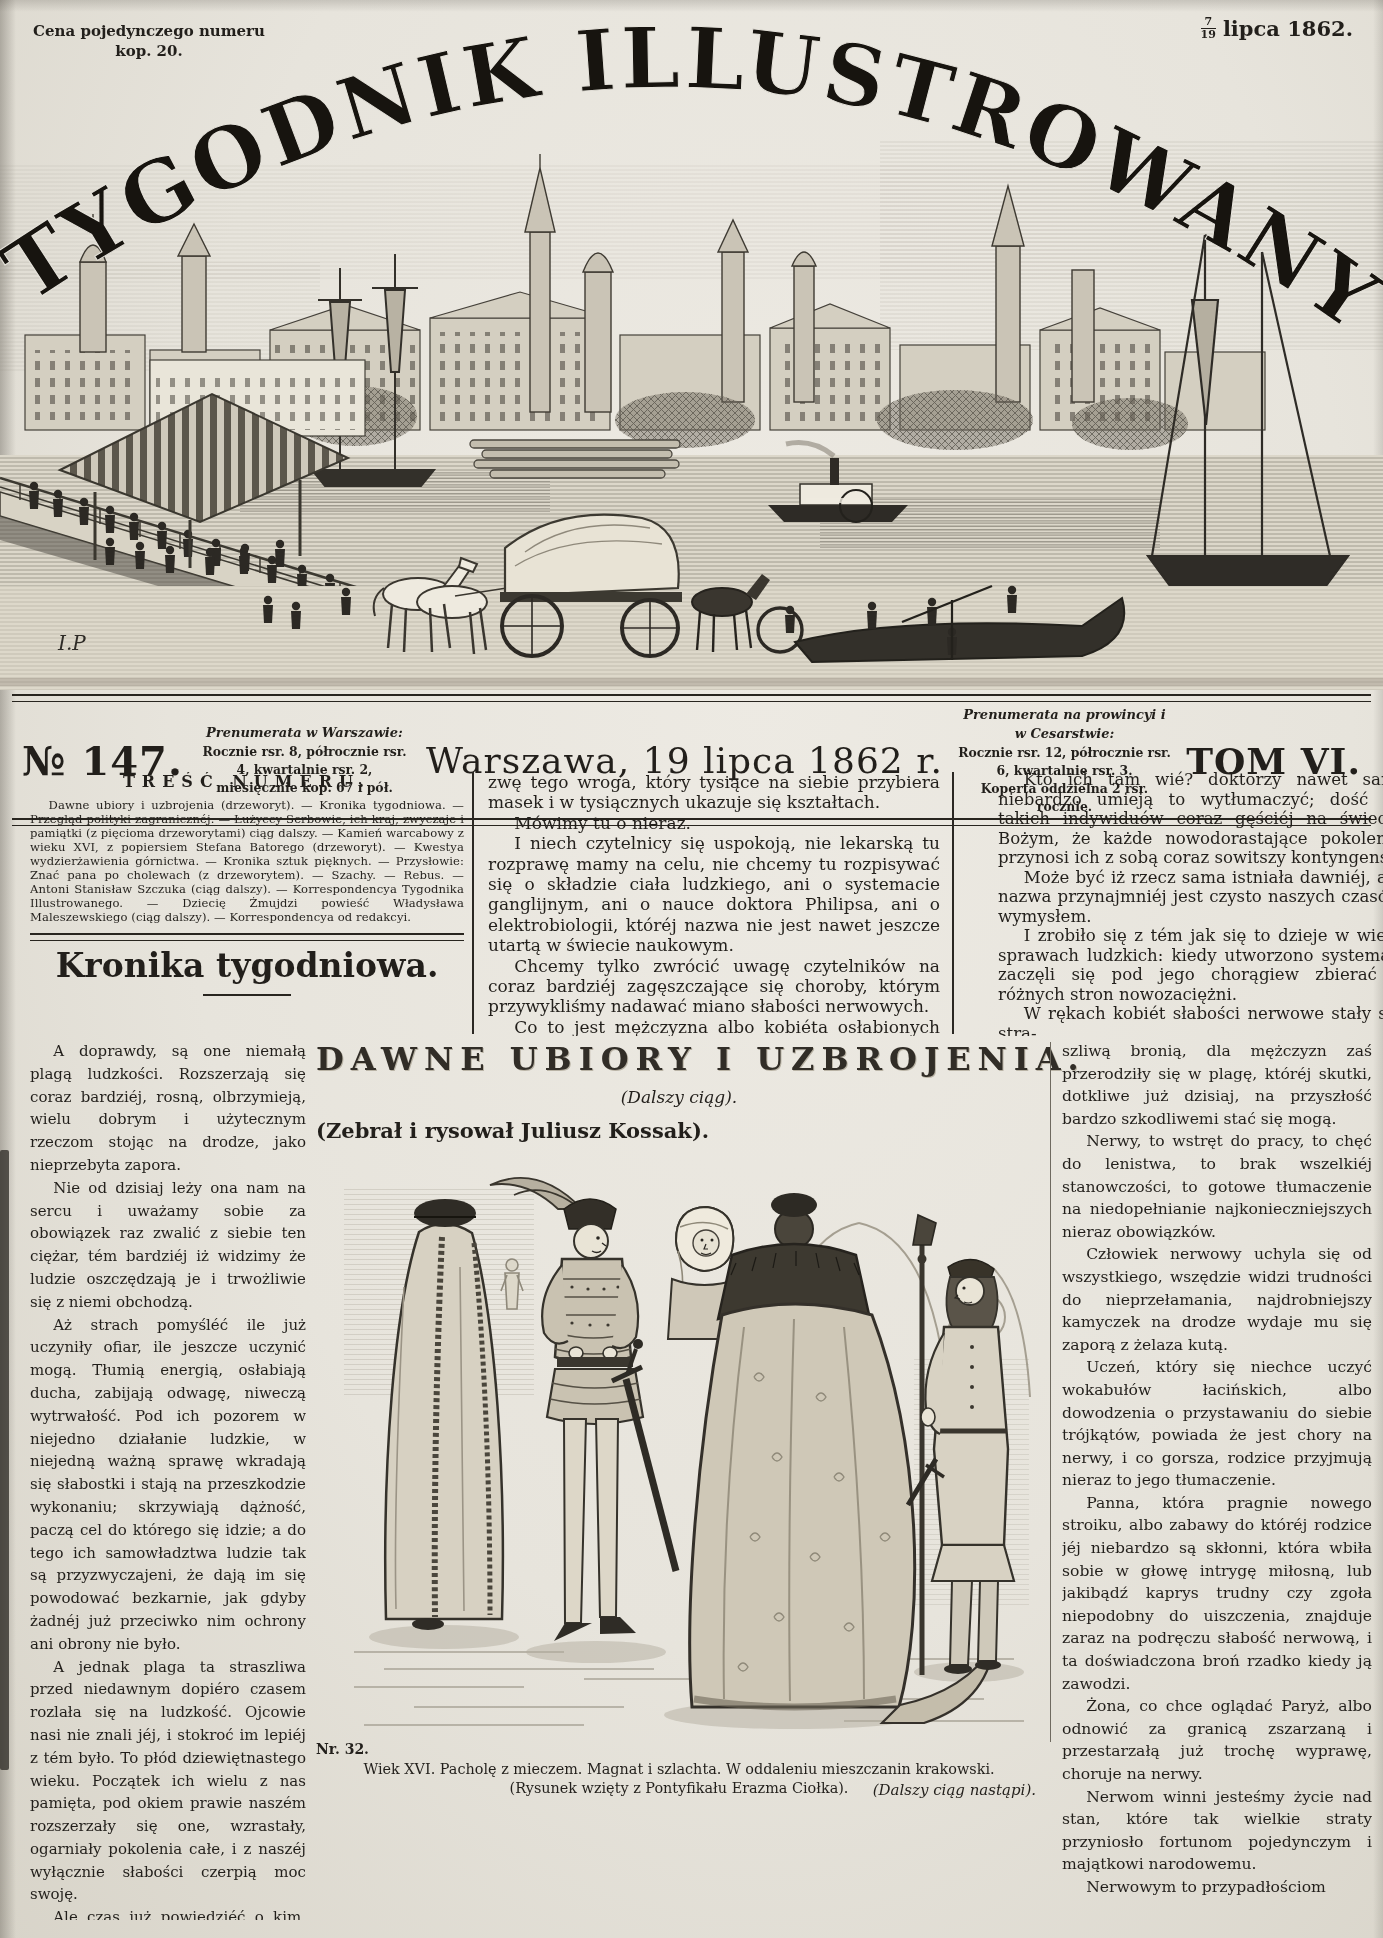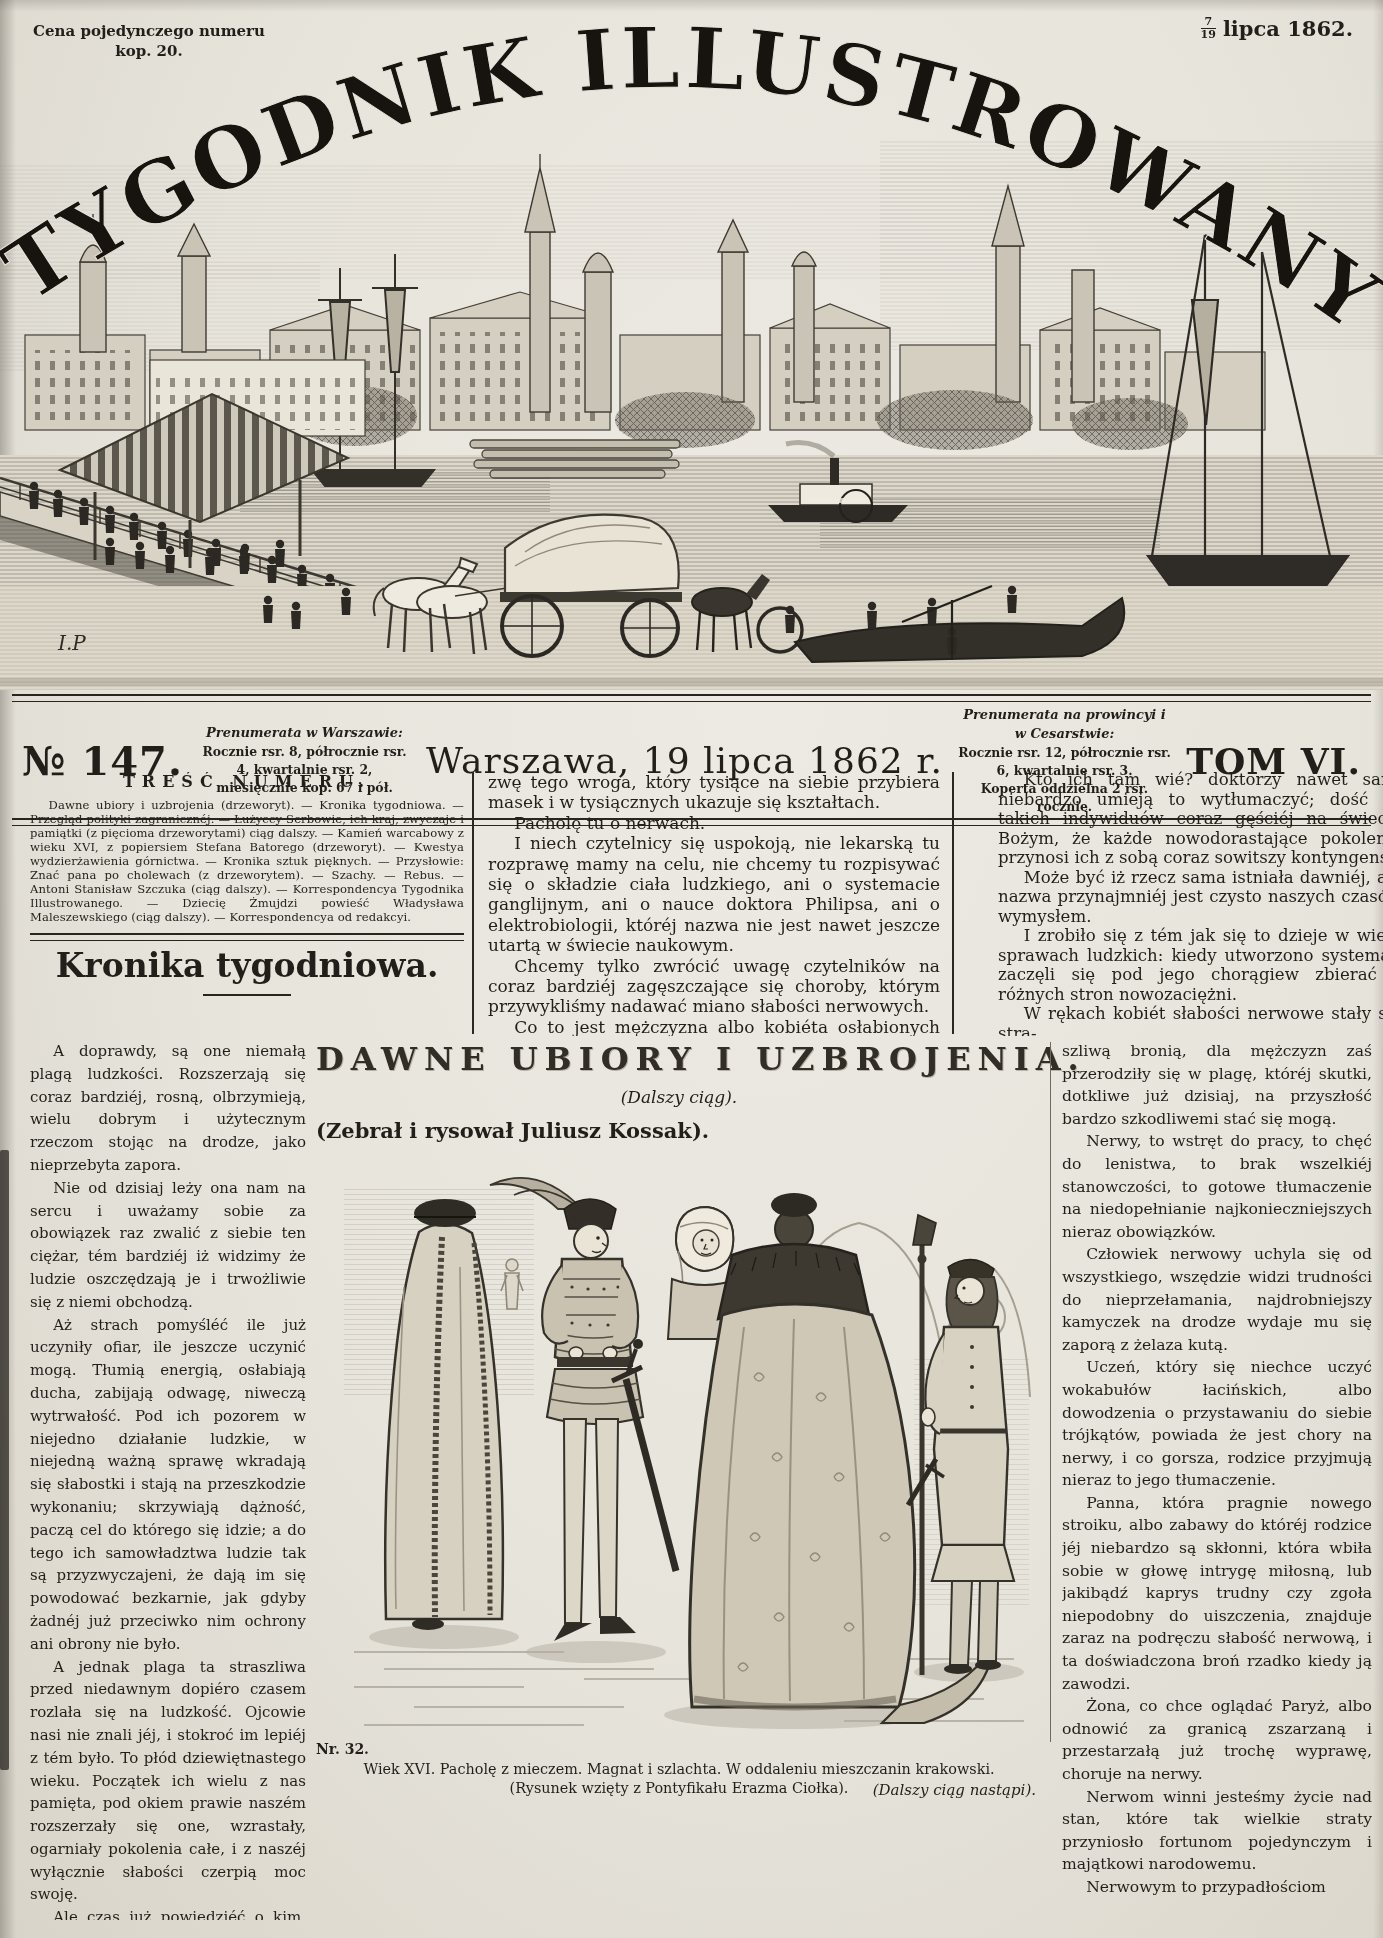--- a/index.html
+++ b/index.html
@@ -357,21 +357,21 @@
   <div class="dbl-rule toc-rule"></div>
   <div class="kronika-title">Kronika tygodniowa.</div>
   <div class="kronika-minirule"></div>
 
 </div>
 
 <div class="abs vrule" style="left:472px;top:772px;height:262px;"></div>
 
 <div class="abs body-col mid-col">
   <p class="noindent">zwę tego wroga, który tysiące na siebie przybiera masek i w tysiącznych ukazuje się kształtach.</p>
-  <p>Pacholę tu o nerwach.</p>
+  <p>Mówimy tu o nieraz.</p>
   <p>I niech czytelnicy się uspokoją, nie lekarską tu rozprawę mamy na celu, nie chcemy tu rozpisywać się o składzie ciała ludzkiego, ani o systemacie ganglijnym, ani o nauce doktora Philipsa, ani o elektrobiologii, któréj nazwa nie jest nawet jeszcze utartą w świecie naukowym.</p>
   <p>Chcemy tylko zwrócić uwagę czytelników na coraz bardziéj zagęszczające się choroby, którym przywykliśmy nadawać miano słabości nerwowych.</p>
   <p>Co to jest mężczyzna albo kobiéta osłabionych nerwów?</p>
 </div>
 
 <div class="abs vrule" style="left:952px;top:772px;height:262px;"></div>
 
 <div class="abs body-col rcol-top">
   <p>Kto ich tam wié? doktorzy nawet sami niebardzo umieją to wytłumaczyć; dość że takich indywiduów coraz gęściéj na świecie Bożym, że każde nowodorastające pokolenie przynosi ich z sobą coraz sowitszy kontyngens.</p>
   <p>Może być iż rzecz sama istniała dawniéj, ale nazwa przynajmniéj jest czysto naszych czasów wymysłem.</p>

